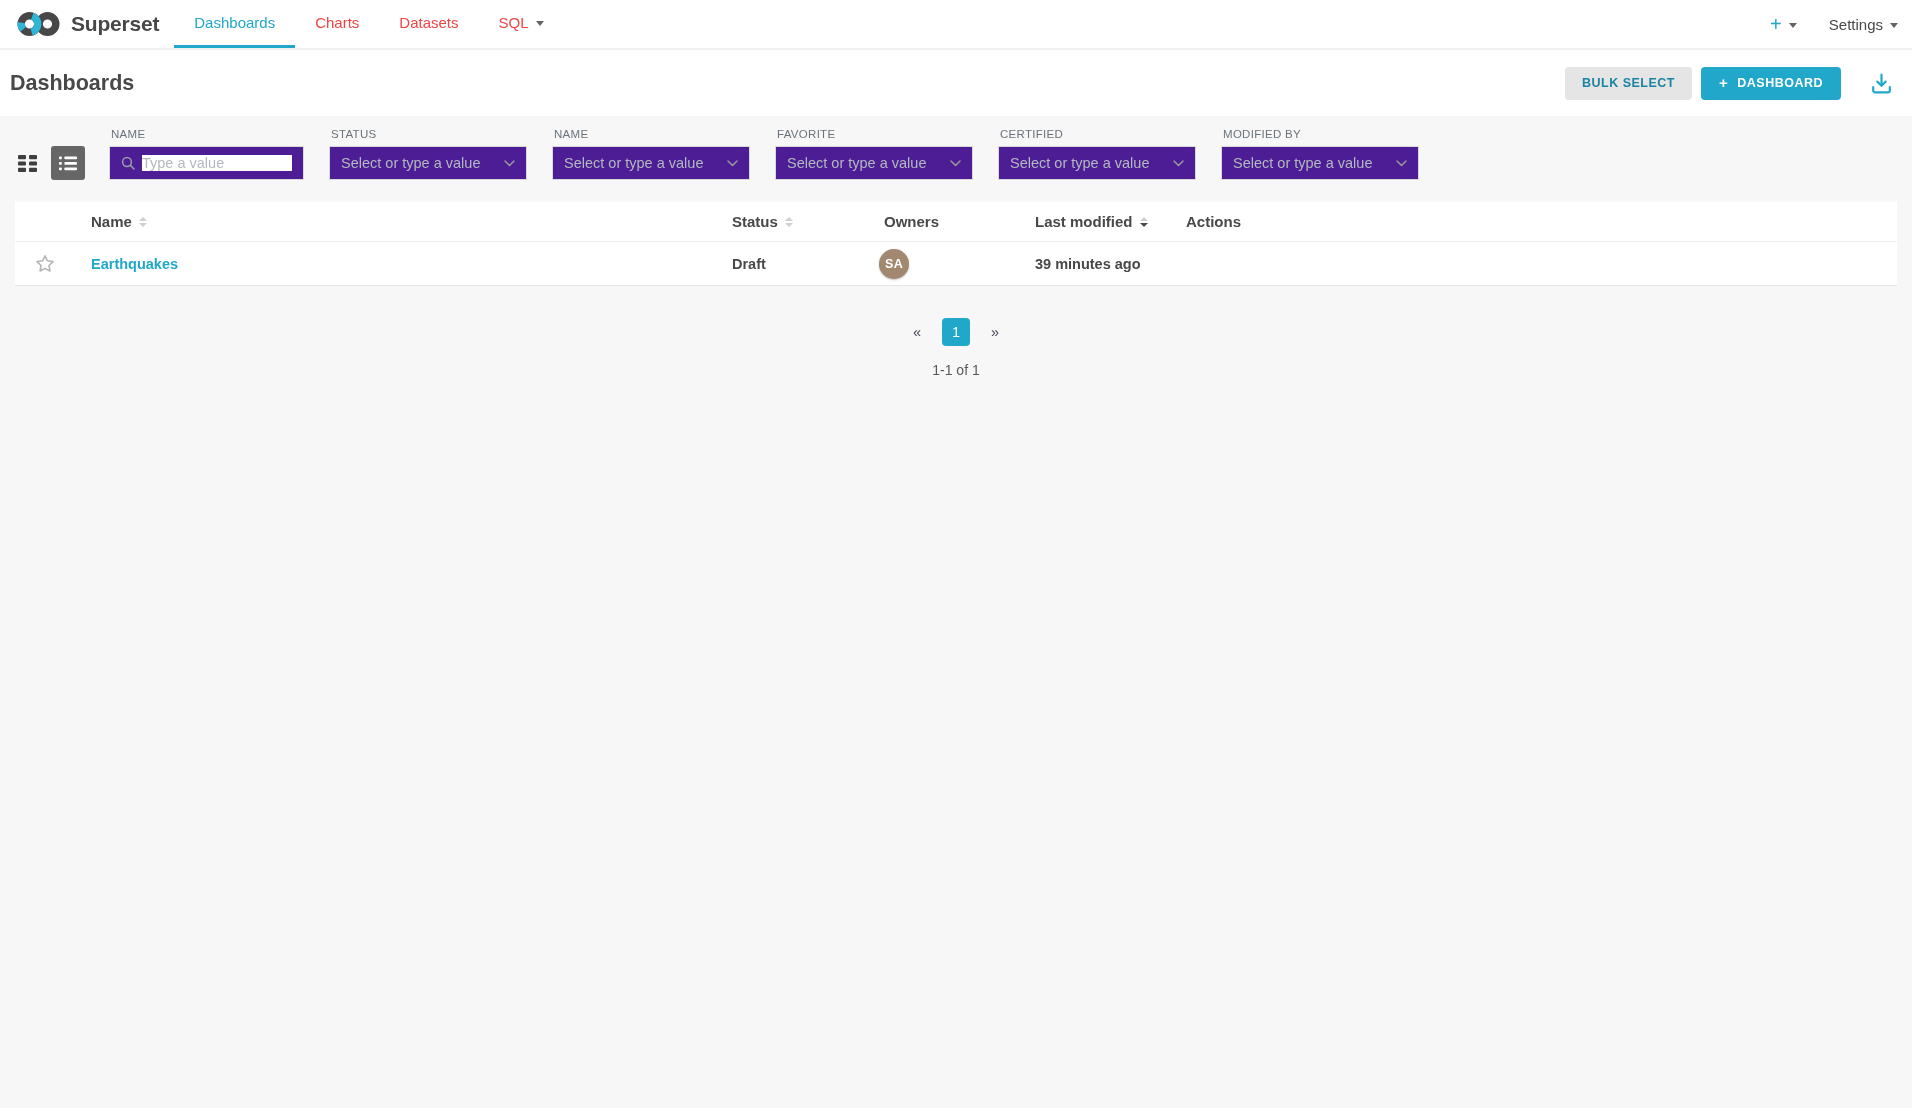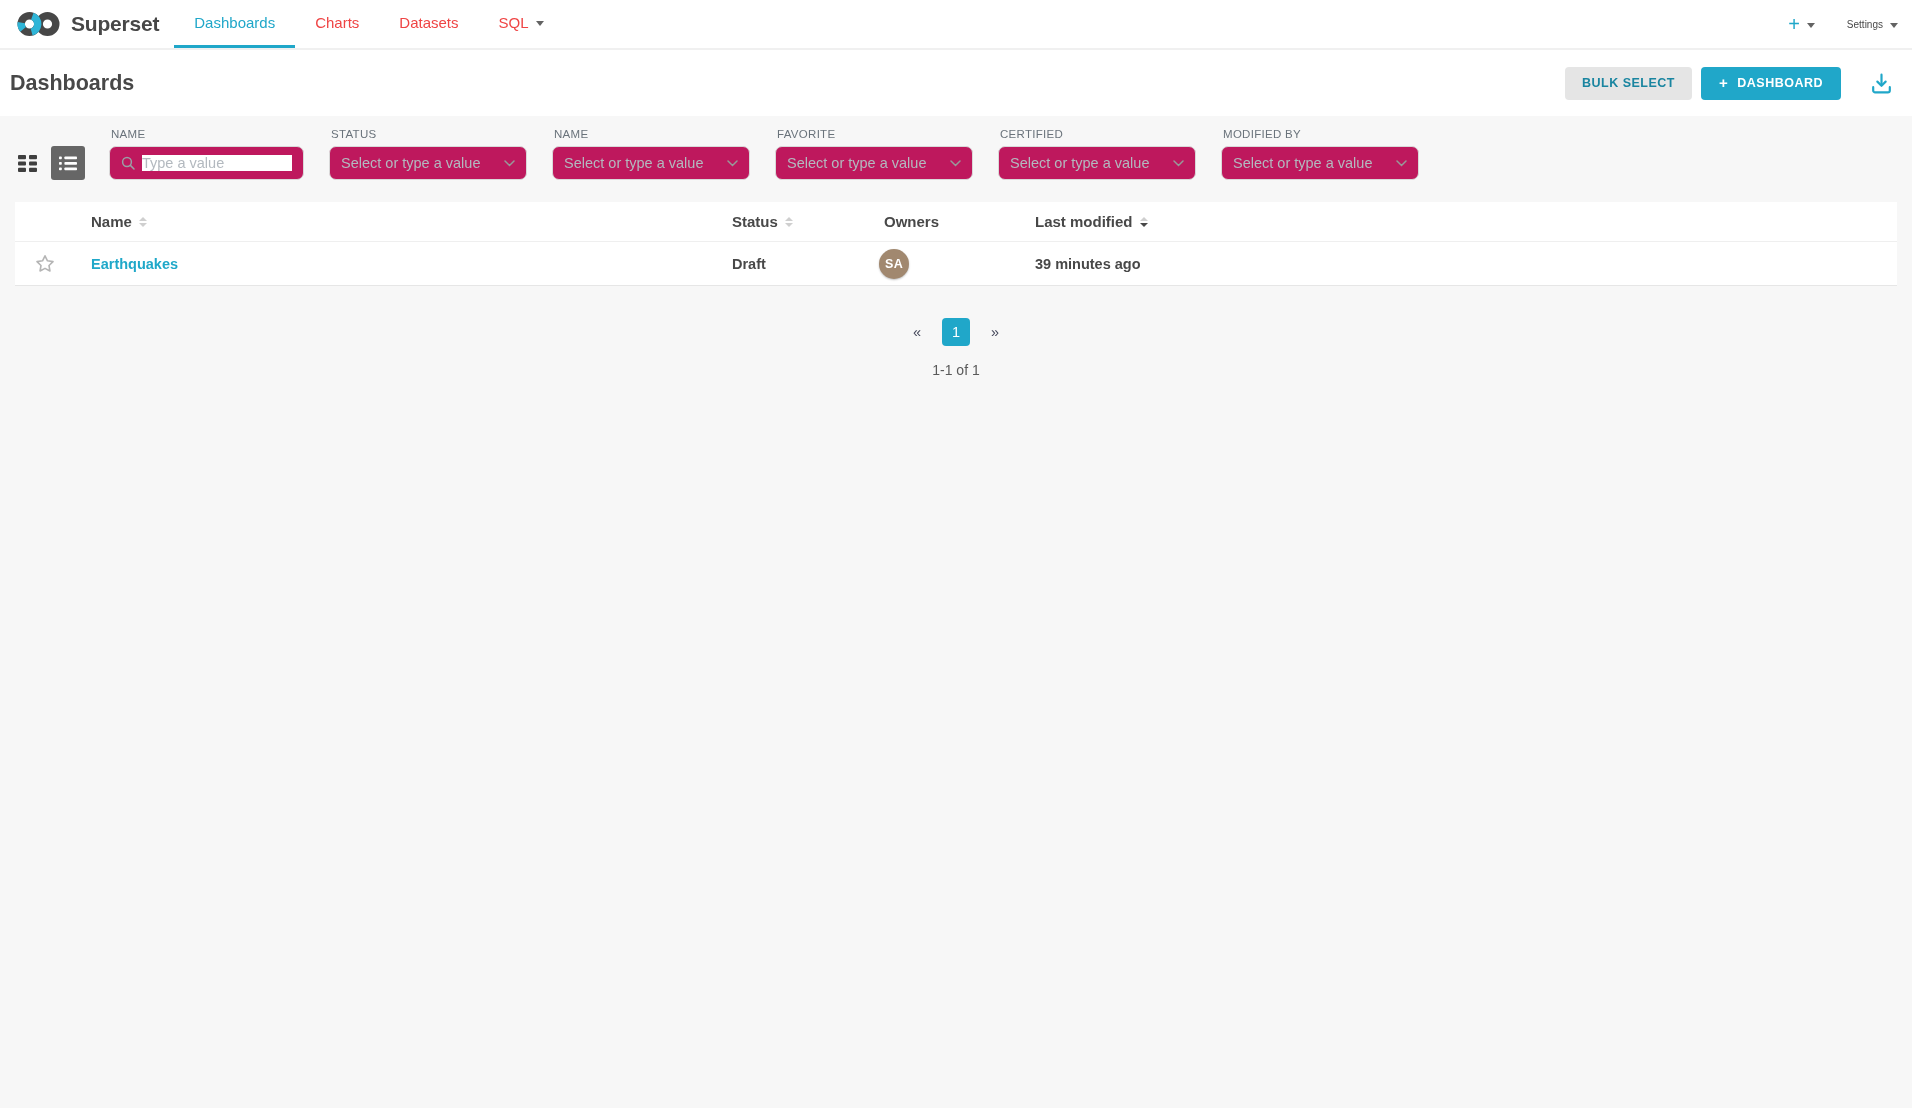--- a/index.html
+++ b/index.html
@@ -23,21 +23,21 @@
   .nav-menu { display:flex; align-items:stretch; }
   .nav-item {
     display:flex; align-items:center; padding:0 20px;
     font-size:15px; color:#ef4444; cursor:pointer;
     border-bottom:3px solid transparent;
   }
   .nav-item.active { color:#20A7C9; border-bottom-color:#20A7C9; }
   .nav-right { margin-left:auto; display:flex; align-items:center; gap:32px; }
   .plus-menu { display:flex; align-items:center; gap:7px; cursor:pointer; }
   .plus-menu .plus { color:#20A7C9; font-size:20px; line-height:1; }
-  .settings-menu { display:flex; align-items:center; gap:7px; cursor:pointer; font-size:10px; }
+  .settings-menu { display:flex; align-items:center; gap:7px; cursor:pointer; font-size:15px; }
   .caret {
     width:0; height:0;
     border-left:4px solid transparent; border-right:4px solid transparent;
     border-top:5px solid #484848; opacity:.85; margin-top:2px;
   }
 
   
   .subheader {
     background:#fff; height:66px;
     display:flex; align-items:center;
@@ -64,22 +64,22 @@
   .toggle-list {
     width:34px; height:34px; background:#666; border:none; border-radius:3px;
     cursor:pointer; display:flex; align-items:center; justify-content:center;
   }
   .filter { display:flex; flex-direction:column; margin-right:25px; }
   .filter-label {
     font-size:11.5px; color:#6A737B; letter-spacing:.3px;
     margin-bottom:6px; padding-left:2px;
   }
   .filter-control {
-    height:34px; width:198px; background:#be185d;
-    border:1px solid #D9D9D9; border-radius:7px;
+    height:34px; width:198px; background:#4c1d95;
+    border:1px solid #D9D9D9; border-radius:0;
     display:flex; align-items:center; padding:0 11px;
     font-size:14.5px; color:#B3B9BF; cursor:pointer;
   }
   .filter-control.name-filter { width:195px; cursor:text; }
   .filter-control input {
     border:none; outline:none; width:100%; margin-left:7px;
     font-family:"Liberation Sans", sans-serif; font-size:14.5px; color:#484848;
   }
   .filter-control input::placeholder { color:#B3B9BF; }
   .select-placeholder { flex:1; white-space:nowrap; overflow:hidden; }
@@ -308,20 +308,23 @@
       <div class="col-owners th">
         <span>Owners</span>
       </div>
       <div class="col-mod th sortable">
         <span>Last modified</span>
         <span class="sort-icon" data-sort="desc">
             <span class="tri-up"></span>
             <span class="tri-down"></span>
           </span>
       </div>
+      <div class="col-actions th">
+        <span>Actions</span>
+      </div>
     </div>
 
     <div class="trow">
       <div class="col-star">
         <button class="star-btn">
           <span style="display:flex">
             <svg width="20" height="20" viewBox="0 0 20 20" fill="none" stroke="#B5B5B5" stroke-width="1.6" stroke-linejoin="round">
               <path d="M10 1.8l2.47 5.0 5.53.8-4 3.9.94 5.5L10 14.4 5.06 17l.94-5.5-4-3.9 5.53-.8z"></path>
             </svg>
           </span>

